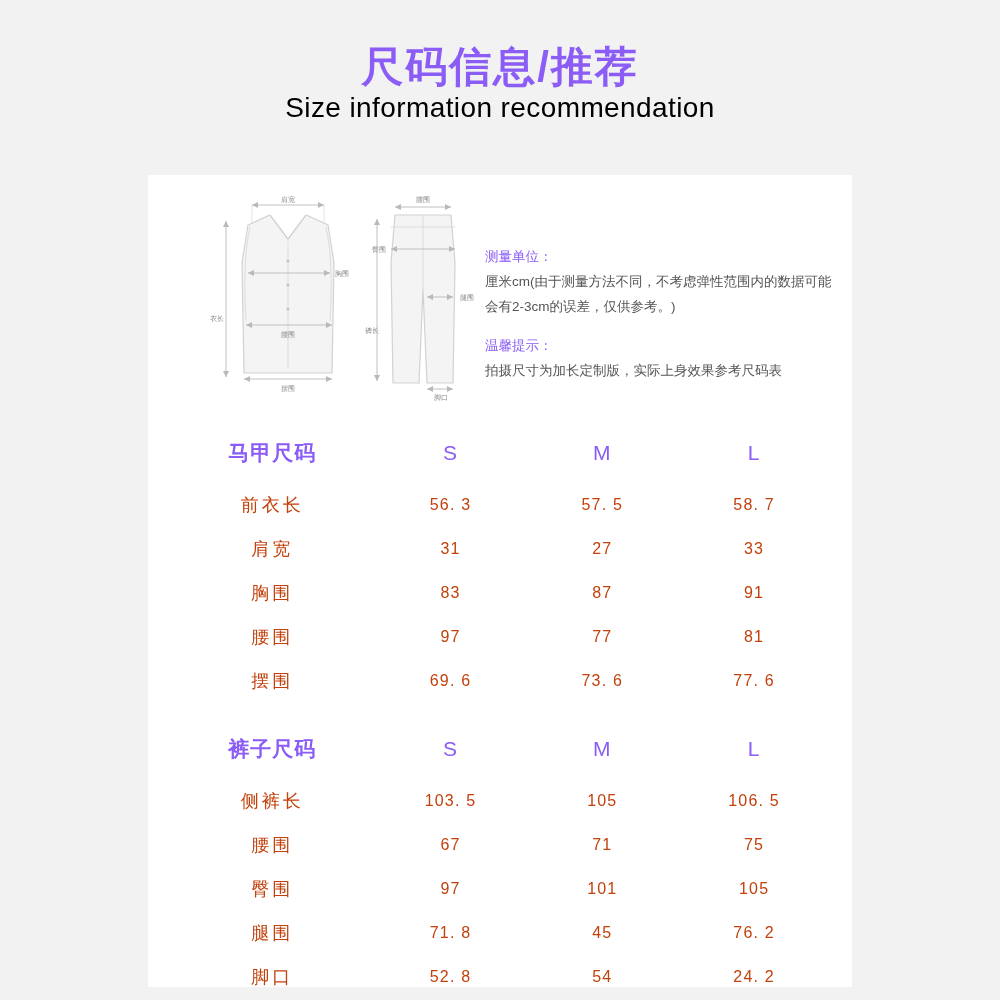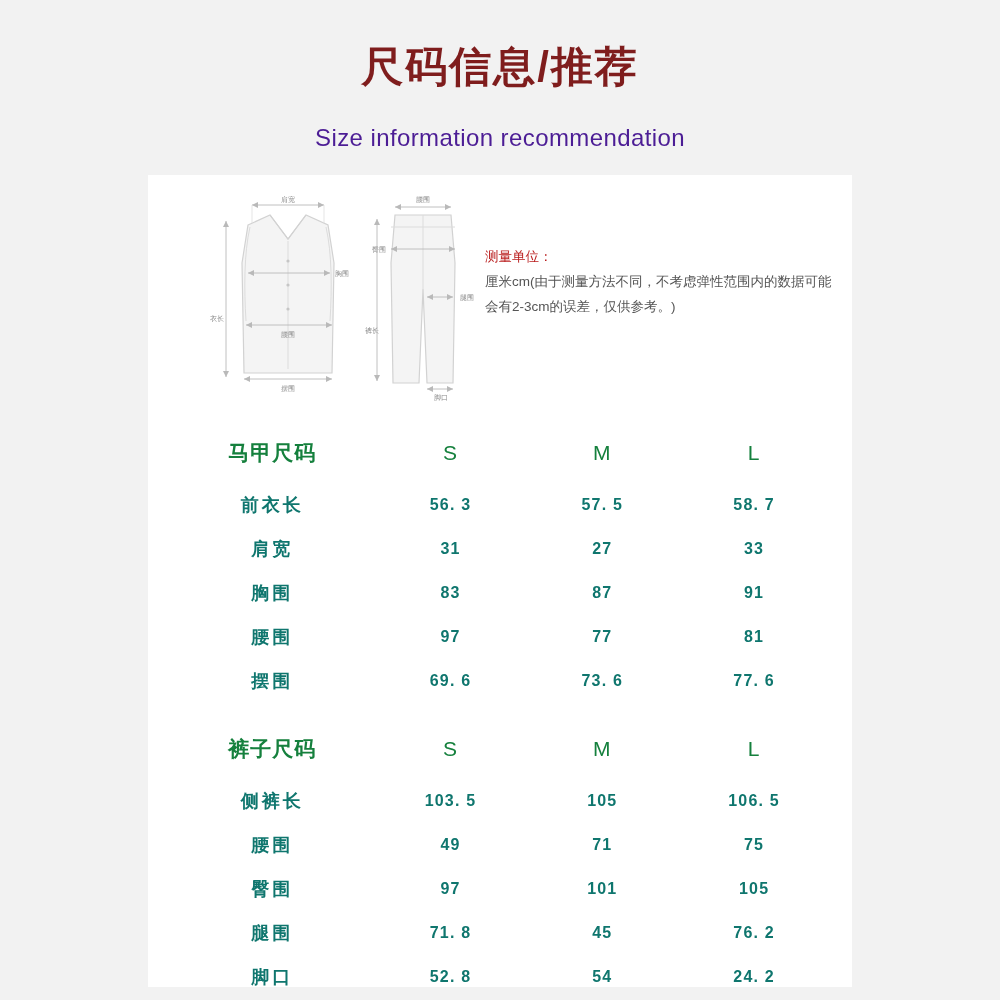--- a/index.html
+++ b/index.html
@@ -20,27 +20,27 @@
     height: 1000px;
   }
   .header {
     padding-top: 42px;
     text-align: center;
   }
   .header .title {
     font-size: 42px;
     font-weight: 700;
     letter-spacing: 2px;
-    color: #7f1d1d;
+    color: #8b5cf6;
     line-height: 1.2;
   }
   .header .subtitle {
-    margin-top: 32px;
-    font-size: 24px;
-    color: #4c1d95;
+    margin-top: 0;
+    font-size: 28px;
+    color: #000000;
     font-weight: 400;
     letter-spacing: 0.4px;
   }
   .card {
     position: absolute;
     left: 148px;
     top: 175px;
     width: 704px;
     height: 812px;
     background: #ffffff;
@@ -58,42 +58,42 @@
   .notes {
     position: absolute;
     left: 337px;
     top: 70px;
     width: 350px;
     font-size: 13.5px;
     line-height: 1.85;
     color: #555;
   }
   .notes .note-title {
-    color: #b91c1c;
+    color: #8b5cf6;
   }
   .notes .note-block + .note-block {
     margin-top: 14px;
   }
   
   .table {
     width: 100%;
     border-collapse: collapse;
     table-layout: fixed;
   }
   .table th, .table td {
     text-align: center;
-    font-weight: 700;
-    color: #0f766e;
+    font-weight: 400;
+    color: #c2410c;
   }
   .table .col-label { width: 31%; }
   .table .col-v { width: 23%; }
   .table thead th {
     font-size: 21px;
     font-weight: 700;
-    color: #15803d;
+    color: #8b5cf6;
     padding: 14px 0 16px 0;
     letter-spacing: 1px;
   }
   .table thead th.size-head {
     font-size: 21px;
     font-weight: 400;
   }
   .table tbody td {
     font-size: 16px;
     padding: 10px 0;
@@ -197,20 +197,24 @@
           <path d="M90 196 l-6 -3 v6 z" fill="#b9b9b9"></path>
           <text x="78" y="207" font-size="7" fill="#8a8a8a" text-anchor="middle" font-family="'Liberation Sans', sans-serif">脚口</text>
         </svg>
       </div>
 
       <div class="notes">
         <div class="note-block">
           <div class="note-title">测量单位：</div>
           <div class="note-body">厘米cm(由于测量方法不同，不考虑弹性范围内的数据可能会有2-3cm的误差，仅供参考。)</div>
         </div>
+        <div class="note-block">
+          <div class="note-title">温馨提示：</div>
+          <div class="note-body">拍摄尺寸为加长定制版，实际上身效果参考尺码表</div>
+        </div>
       </div>
     </div>
 
     <div class="table-wrap">
       <table class="table">
         <colgroup>
           <col class="col-label">
             <col class="col-v">
             <col class="col-v">
             <col class="col-v">
@@ -278,21 +282,21 @@
         </thead>
         <tbody>
           <tr>
             <td class="rowlabel">侧裤长</td>
             <td>103. 5</td>
             <td>105</td>
             <td>106. 5</td>
           </tr>
           <tr>
             <td class="rowlabel">腰围</td>
-            <td>49</td>
+            <td>67</td>
             <td>71</td>
             <td>75</td>
           </tr>
           <tr>
             <td class="rowlabel">臀围</td>
             <td>97</td>
             <td>101</td>
             <td>105</td>
           </tr>
           <tr>

